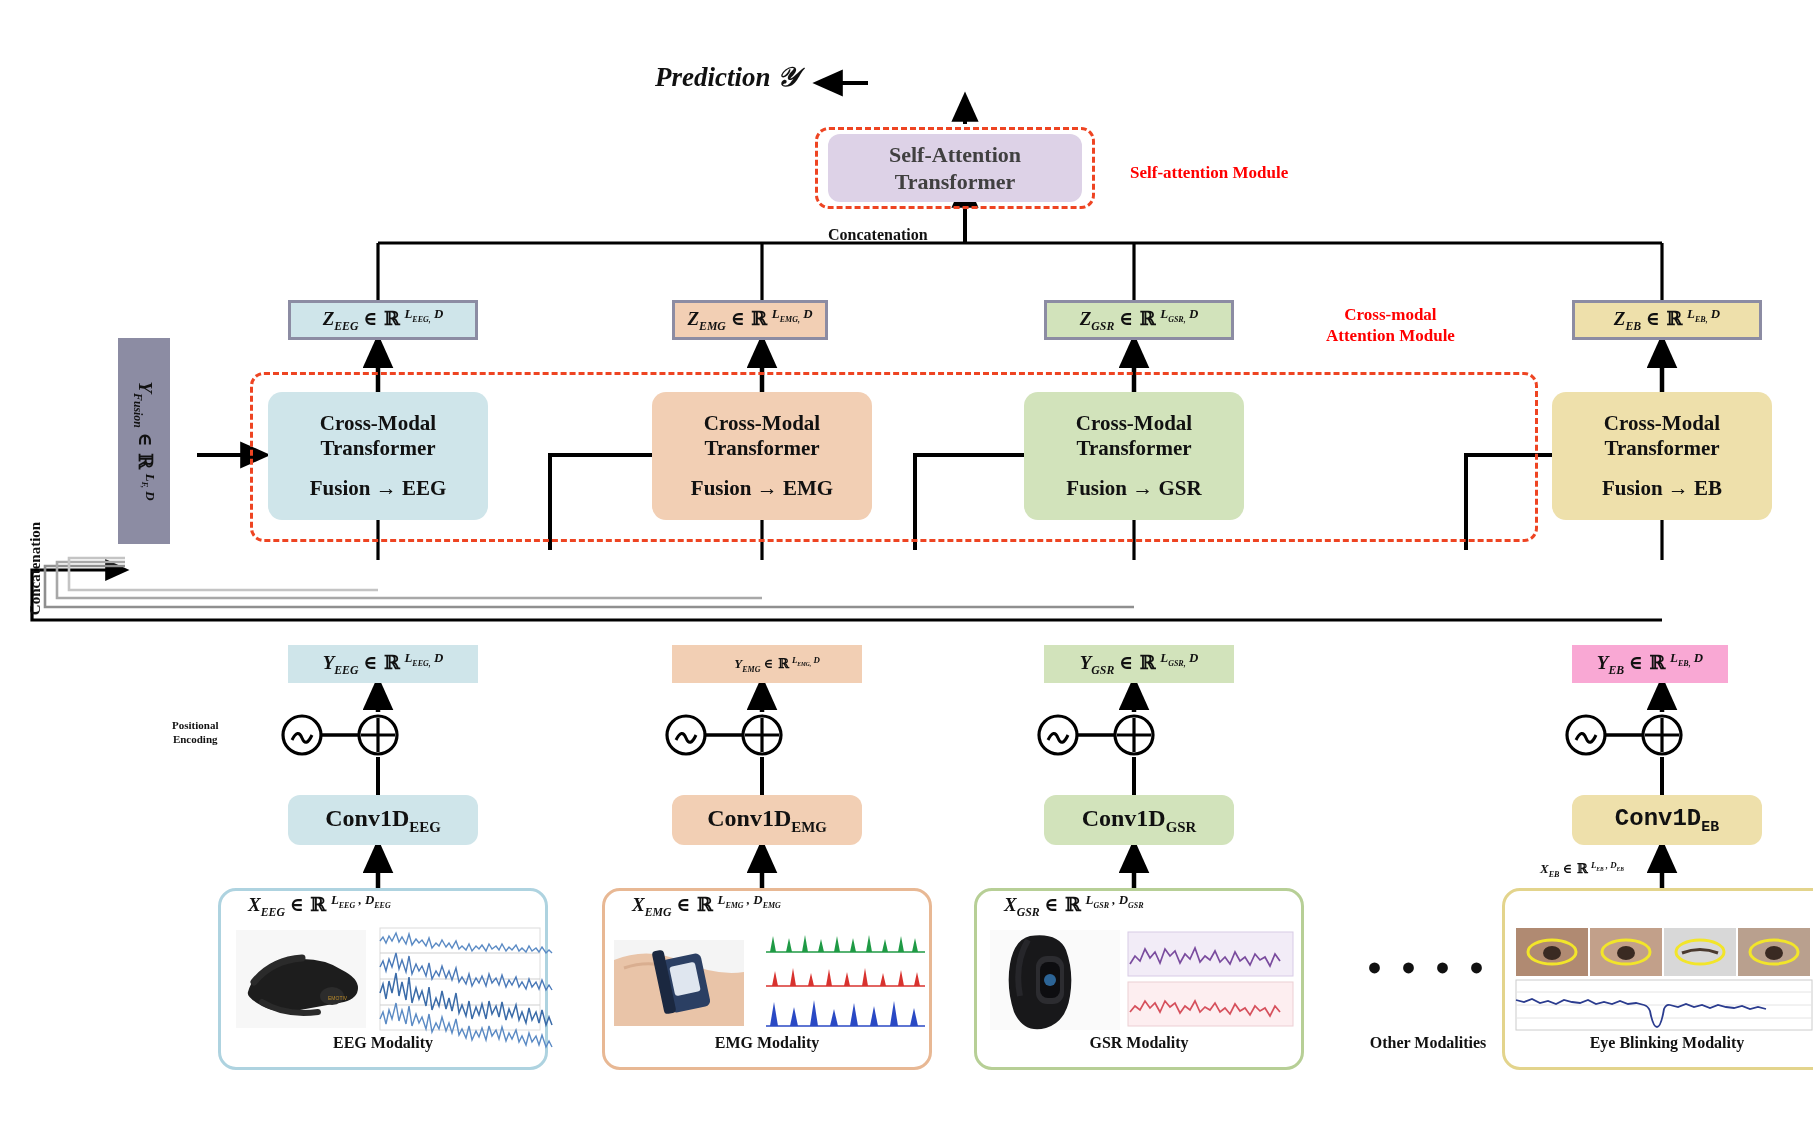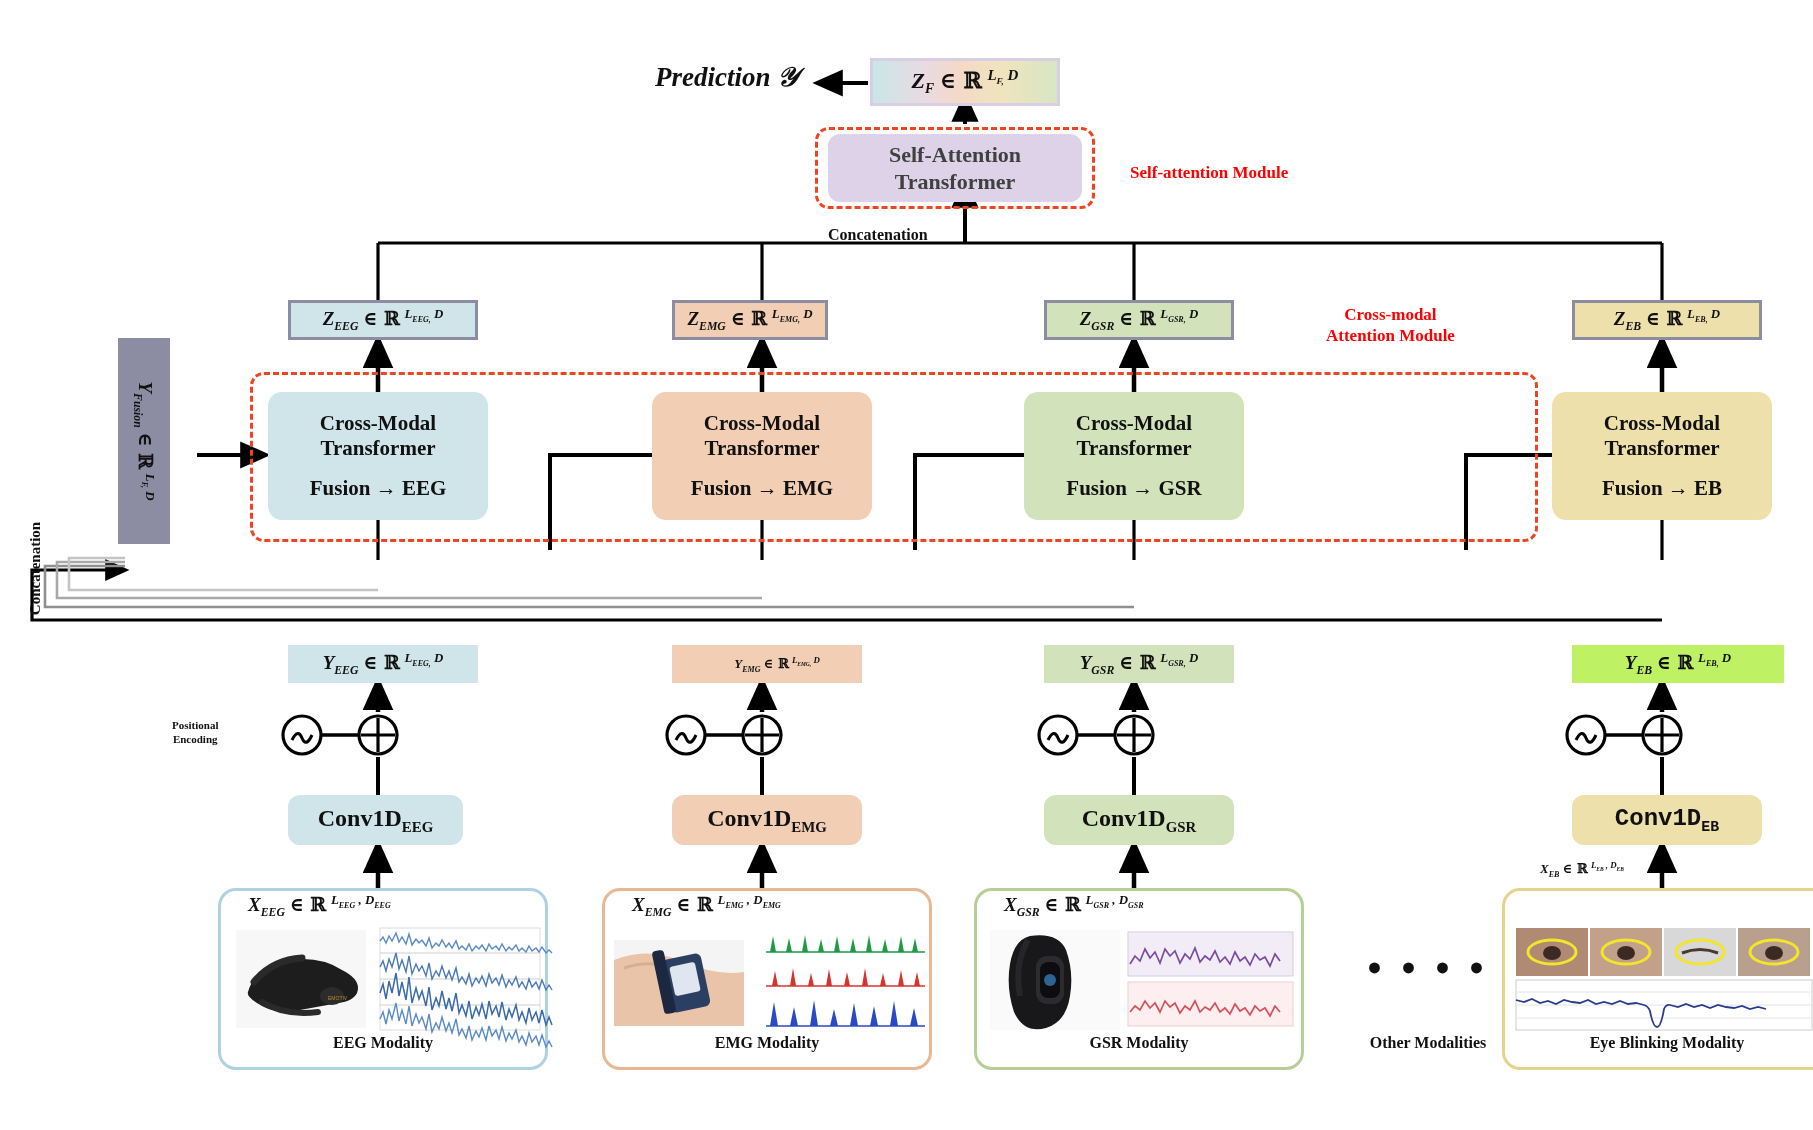--- a/index.html
+++ b/index.html
@@ -115,26 +115,20 @@
     <line x1="1662" y1="795" x2="1662" y2="757" stroke="#000" stroke-width="4"></line>
 
     <line x1="378" y1="888" x2="378" y2="845" stroke="#000" stroke-width="4.5" marker-end="url(#ah)"></line>
     <line x1="762" y1="888" x2="762" y2="845" stroke="#000" stroke-width="4.5" marker-end="url(#ah)"></line>
     <line x1="1134" y1="888" x2="1134" y2="845" stroke="#000" stroke-width="4.5" marker-end="url(#ah)"></line>
     <line x1="1662" y1="888" x2="1662" y2="845" stroke="#000" stroke-width="4.5" marker-end="url(#ah)"></line>
   </svg>
 
   <div class="abs math" style="left:655px;top:62px;font-size:27px;">Prediction 𝒴</div>
 
-  <div class="abs zbox zf" style="left:870px;top:58px;width:190px;height:48px;">
-    <span class="math" style="font-size:22px;">
-      <b><i>Z</i><sub>F</sub></b> <span class="blackboard">∈ ℝ</span>
-      <sup><i>L<sub>F,</sub> D</i></sup>
-    </span>
-  </div>
 
   <div class="abs reddash" style="left:815px;top:127px;width:280px;height:82px;"></div>
   <div class="abs sa" style="left:828px;top:134px;width:254px;height:68px;">
     <div>
       <div>Self-Attention</div>
       <div>Transformer</div>
     </div>
   </div>
   <div class="abs redlabel" style="left:1130px;top:162px;">Self-attention Module</div>
 
@@ -193,21 +187,21 @@
 
   <div class="abs ybox" style="left:288px;top:645px;width:190px;height:38px;background:#cfe5ea;">
     <span class="math" style="font-size:19px;"><b><i>Y</i><sub>EEG</sub></b> <span class="blackboard">∈ ℝ</span> <sup><i>L<sub>EEG,</sub> D</i></sup></span>
   </div>
   <div class="abs ybox" style="left:672px;top:645px;width:190px;height:38px;background:#f2cfb4;">
     <span class="math" style="font-size:13px;margin-left:20px;"><b><i>Y</i><sub>EMG</sub></b> <span class="blackboard">∈ ℝ</span> <sup><i>L<sub>EMG,</sub> D</i></sup></span>
   </div>
   <div class="abs ybox" style="left:1044px;top:645px;width:190px;height:38px;background:#d2e3bb;">
     <span class="math" style="font-size:19px;"><b><i>Y</i><sub>GSR</sub></b> <span class="blackboard">∈ ℝ</span> <sup><i>L<sub>GSR,</sub> D</i></sup></span>
   </div>
-  <div class="abs ybox" style="left:1572px;top:645px;width:212px;height:38px;background:#bef264;">
+  <div class="abs ybox" style="left:1572px;top:645px;width:156px;height:38px;background:#f9a8d4;">
     <span class="math" style="font-size:19px;"><b><i>Y</i><sub>EB</sub></b> <span class="blackboard">∈ ℝ</span> <sup><i>L<sub>EB,</sub> D</i></sup></span>
   </div>
 
   <div class="abs bold" style="left:172px;top:718px;font-size:11px;line-height:1.3;text-align:center;">
     <div>Positional</div>
     <div>Encoding</div>
   </div>
 
   <svg class="abs" style="left:0;top:0;width:1813px;height:1130px;">
     <g>
@@ -244,21 +238,21 @@
       <circle cx="1586" cy="735" r="19" fill="#fff" stroke="#000" stroke-width="3.2"></circle>
       <path d="M1576 740 q6 -12 10 -2 q4 10 10 -3" stroke="#000" stroke-width="3" fill="none"></path>
     </g>
     <g>
       <circle cx="1662" cy="735" r="19" fill="#fff" stroke="#000" stroke-width="3.2"></circle>
       <line x1="1645" y1="735" x2="1679" y2="735" stroke="#000" stroke-width="3.2"></line>
       <line x1="1662" y1="718" x2="1662" y2="752" stroke="#000" stroke-width="3.2"></line>
     </g>
   </svg>
 
-  <div class="abs conv" style="left:288px;top:795px;width:175px;height:50px;background:#cfe5ea;">
+  <div class="abs conv" style="left:288px;top:795px;width:190px;height:50px;background:#cfe5ea;">
     <span>Conv1D<sub style="font-style:normal;font-size:.62em;">EEG</sub></span>
   </div>
   <div class="abs conv" style="left:672px;top:795px;width:190px;height:50px;background:#f2cfb4;">
     <span>Conv1D<sub style="font-style:normal;font-size:.62em;">EMG</sub></span>
   </div>
   <div class="abs conv" style="left:1044px;top:795px;width:190px;height:50px;background:#d2e3bb;">
     <span>Conv1D<sub style="font-style:normal;font-size:.62em;">GSR</sub></span>
   </div>
   <div class="abs conv" style="left:1572px;top:795px;width:190px;height:50px;background:#eee0ab;font-family:Liberation Mono, monospace;">
     <span>Conv1D<sub style="font-style:normal;font-size:.62em;">EB</sub></span>

